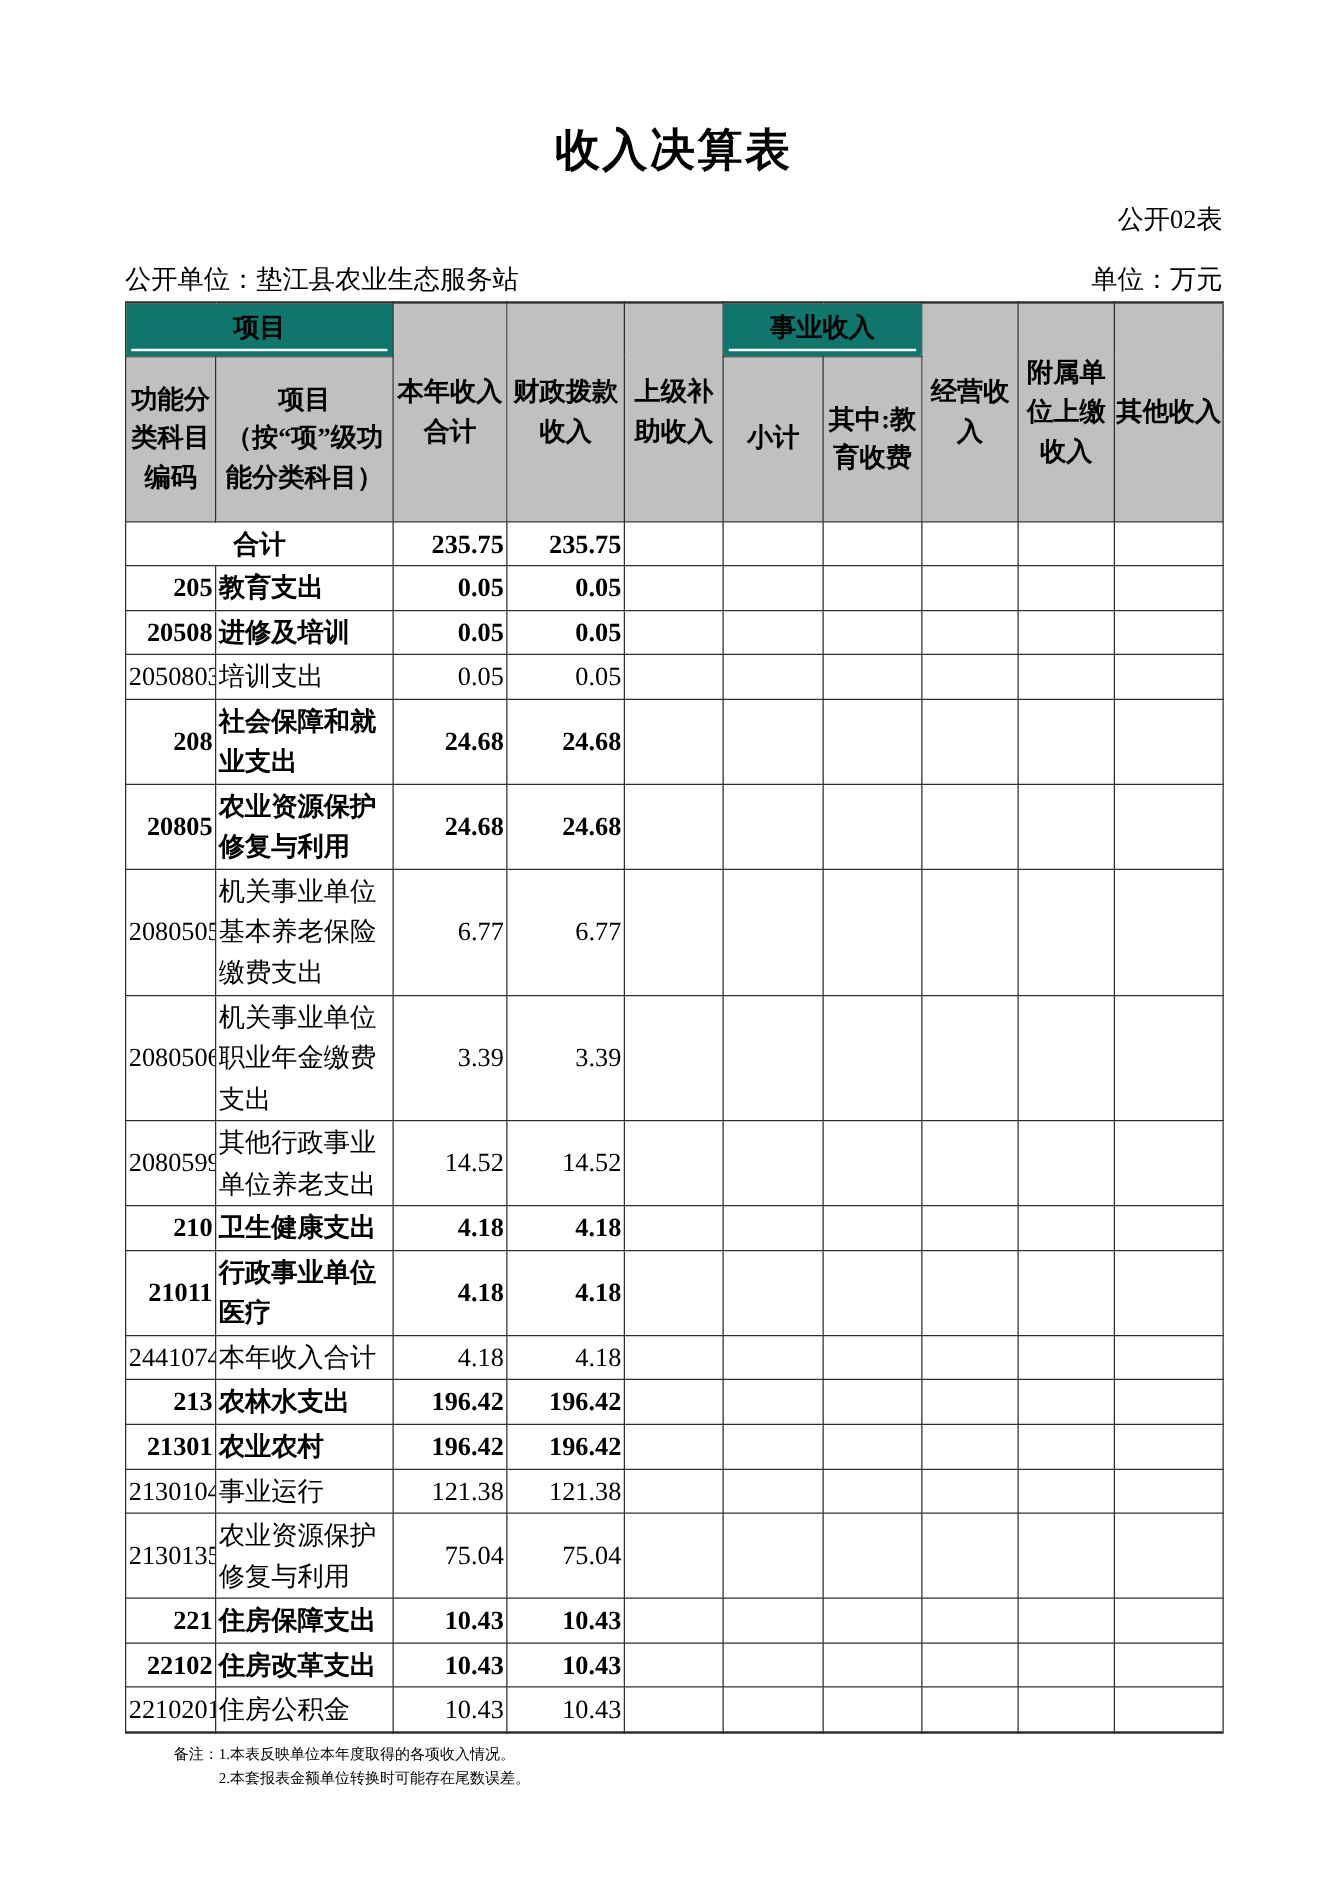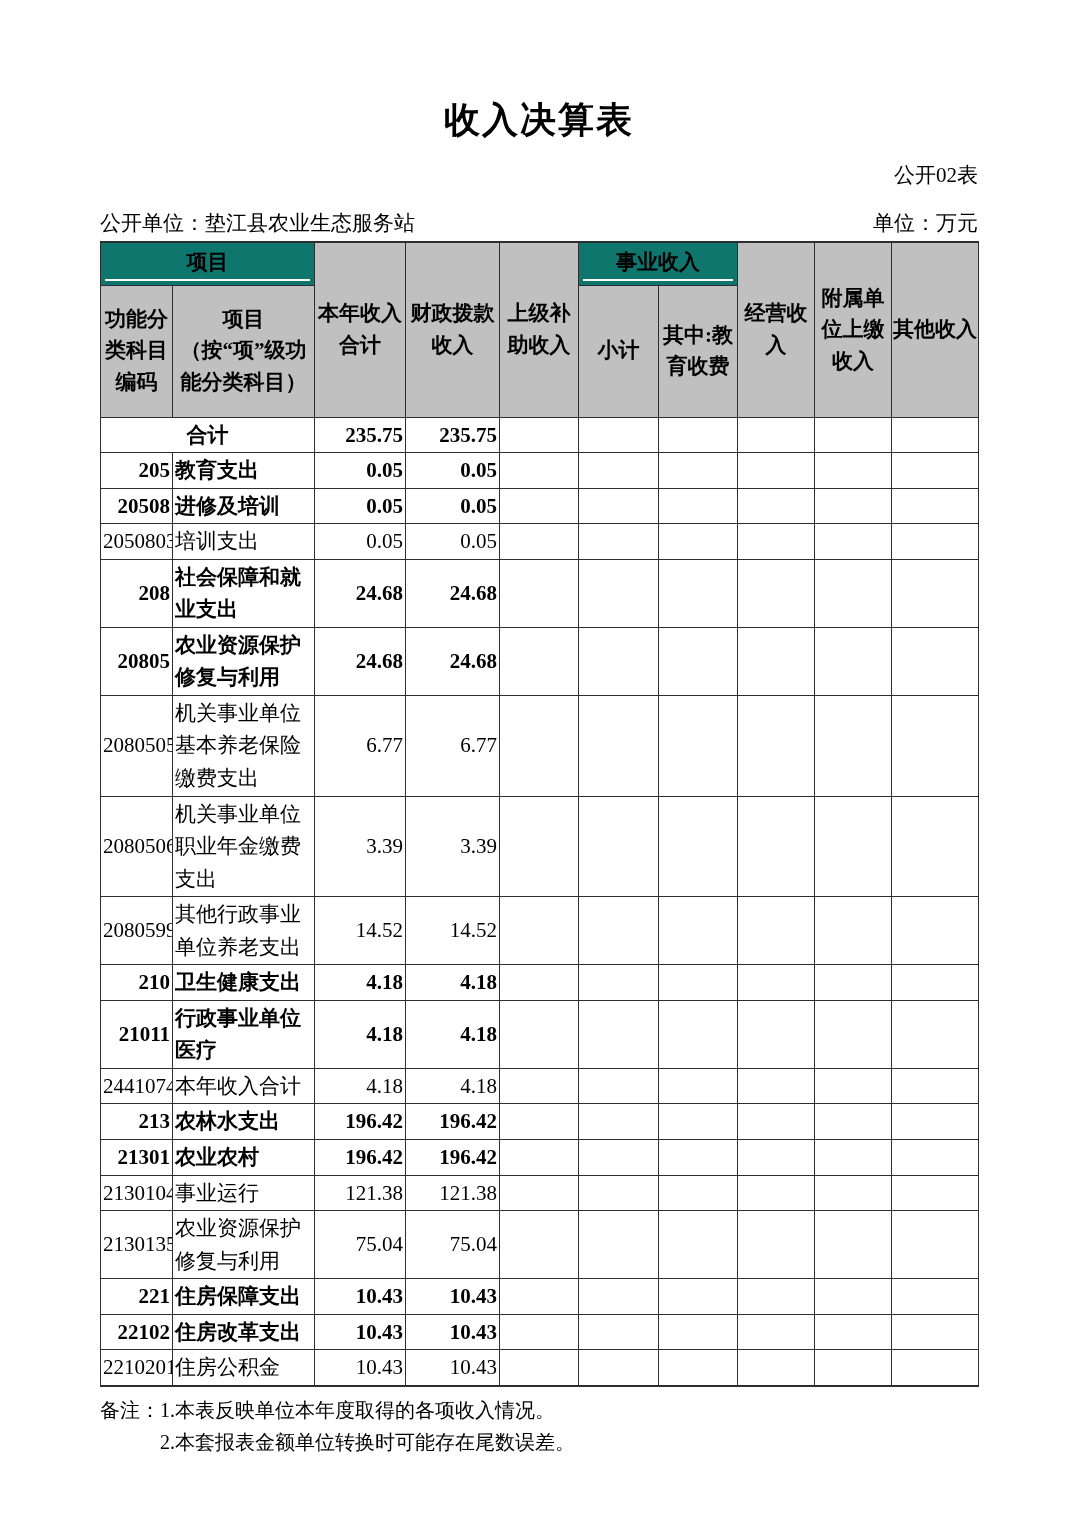--- a/index.html
+++ b/index.html
@@ -77,22 +77,23 @@
   td.summary {
     background: #c0c0c0;
     text-align: center;
     font-weight: 700;
   }
   tr.bold td { font-weight: 700; }
 
   .notes {
     display: flex;
     margin-top: 7px;
-    font-size: 20px;
+    font-size: 12px;
     line-height: 1.6;
+    margin-left: 39px;
   }
   .notes-label { white-space: nowrap; }
 </style>
 </head>
 <body>
 
 <div class="sheet">
 
   <div class="title">收入决算表</div>
 

